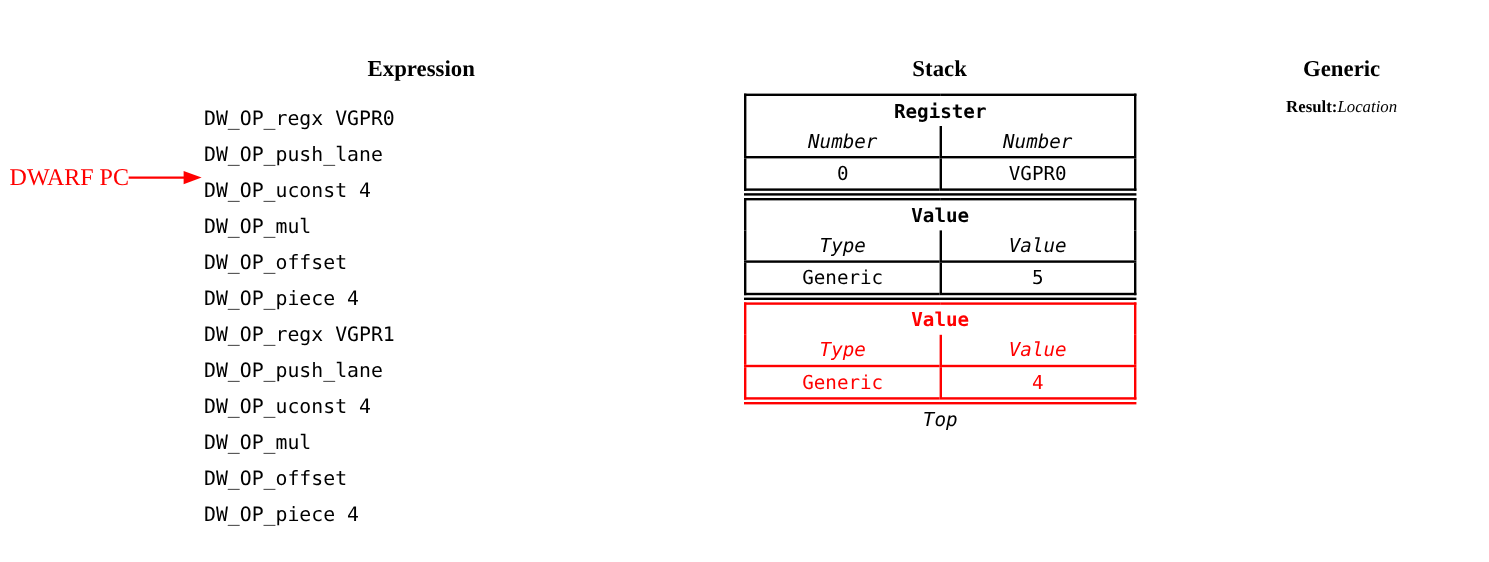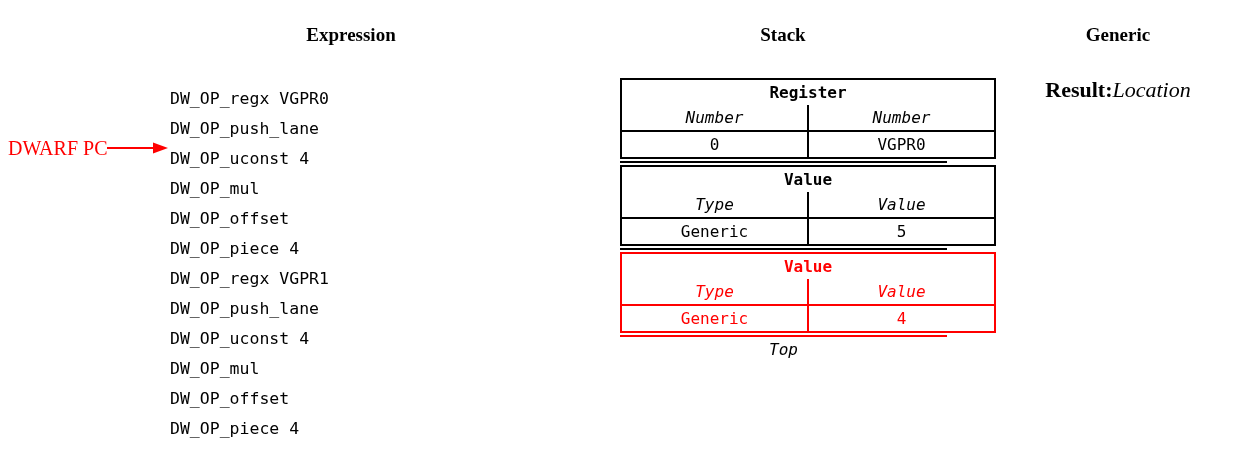--- a/index.html
+++ b/index.html
@@ -17,20 +17,21 @@
   }
 
   
   .col-head {
     position: absolute;
     font-family: "Liberation Serif", serif;
     font-weight: bold;
     font-size: 19px;
     text-align: center;
     white-space: nowrap;
+    margin-top: 23px;
   }
   #head-expression { left: 231px; top: 24px; width: 240px; }
   #head-stack      { left: 703px; top: 24px; width: 160px; }
   #head-context    { left: 1038px; top: 24px; width: 160px; }
 
   
   #expression-list {
     position: absolute;
     left: 170px;
     top: 84px;
@@ -66,21 +67,21 @@
     position: absolute;
     left: 620px;
     top: 78px;
     width: 327px;
   }
   .stack-frame { position: relative; }
 
   .stack-table {
     border-collapse: collapse;
     table-layout: fixed;
-    width: 376px;
+    width: 327px;
     border: 2px solid #000000;
     font-family: "DejaVu Sans Mono", "Liberation Mono", monospace;
   }
   .stack-table td {
     padding: 0;
     text-align: center;
     font-size: 16px;
     height: 25px;
     line-height: 25px;
   }
@@ -129,21 +130,21 @@
   }
 
   
   #context-block {
     position: absolute;
     left: 1018px;
     top: 78px;
     width: 200px;
     text-align: center;
     font-family: "Liberation Serif", serif;
-    font-size: 22px;
+    font-size: 14px;
   }
   .ctx-row { line-height: 24px; white-space: nowrap; }
   .ctx-key { font-weight: bold; }
   .ctx-val { font-style: italic; }
 </style>
 </head>
 <body>
 
 <div class="col-head" id="head-expression">Expression</div>
 <div class="col-head" id="head-stack">Stack</div>

